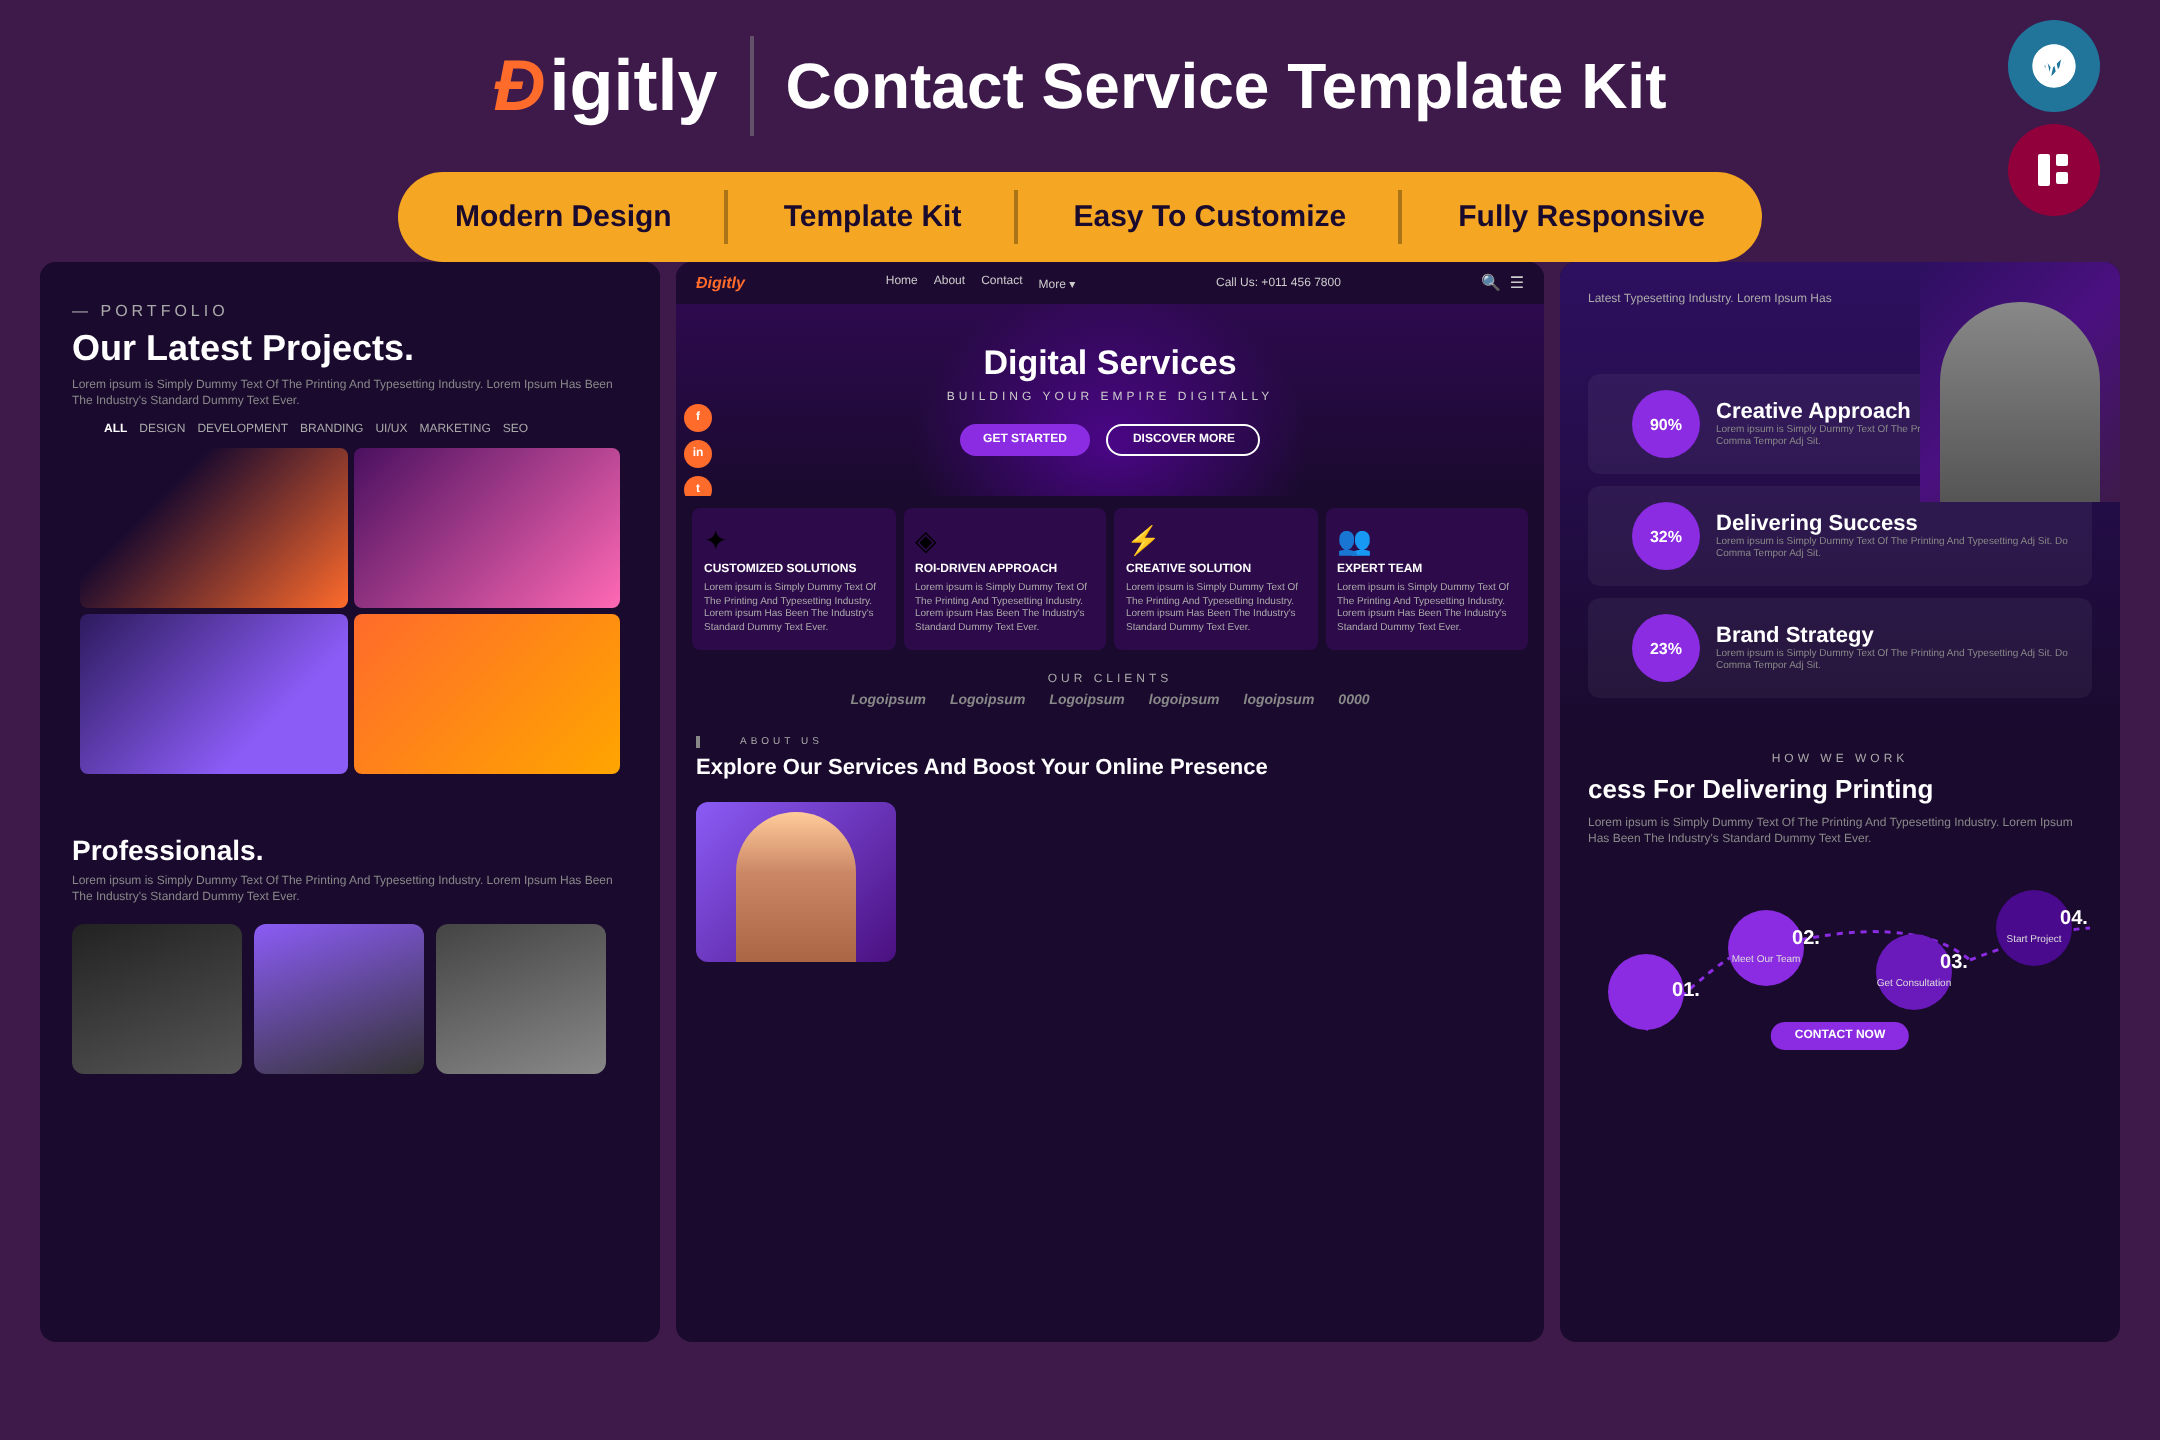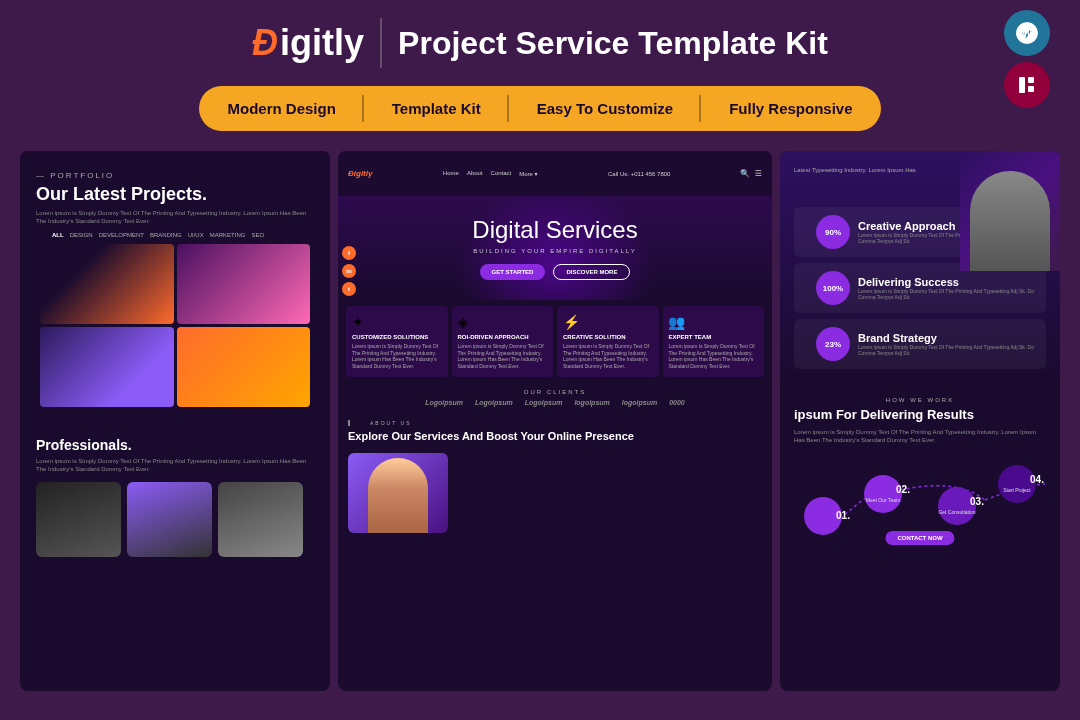--- a/index.html
+++ b/index.html
@@ -85,21 +85,20 @@
 
     .wp-icon-wp { background: #21759b; }
     .wp-icon-el { background: #92003b; }
 
     
     .navbar {
       display: flex;
       align-items: flex-end;
       justify-content: center;
       padding: 0 60px;
-      margin-bottom: 20px;
     }
 
     .nav-pill {
       display: flex;
       align-items: center;
       background: #f5a623;
       border-radius: 50px;
       padding: 0;
       overflow: hidden;
     }
@@ -250,21 +249,21 @@
       background: #1a0a2e;
       border-radius: 8px;
       overflow: hidden;
       position: relative;
     }
 
     .mini-nav {
       display: flex;
       align-items: center;
       justify-content: space-between;
-      padding: 18px 10px;
+      padding: 6px 10px;
       background: rgba(30,10,50,0.9);
       font-size: 6px;
       color: #ccc;
       gap: 48px;
     }
 
     .mini-nav-links {
       display: flex;
       gap: 8px;
     }
@@ -282,22 +281,22 @@
       top: -10px;
       left: 50%;
       transform: translateX(-50%);
       width: 200px;
       height: 160px;
       background: radial-gradient(ellipse, rgba(139,0,255,0.4) 0%, transparent 70%);
       border-radius: 50%;
     }
 
     .hero-title {
-      font-size: 24px;
-      font-weight: 400;
+      font-size: 17px;
+      font-weight: 700;
       color: white;
       position: relative;
       z-index: 2;
     }
 
     .hero-subtitle {
       font-size: 6px;
       color: #ccc;
       letter-spacing: 2px;
       margin: 4px 0 10px;
@@ -653,21 +652,21 @@
 </head>
 <body>
 
 <div class="header">
   <div class="logo-area">
     <div class="logo">
       <span class="logo-icon">Ð</span>
       <span class="logo-text">igitly</span>
     </div>
     <div class="divider-line"></div>
-    <span class="header-title">Project Service Template Kit</span>
+    <span class="header-title">Contact Service Template Kit</span>
   </div>
   <div class="wp-icons">
     <div class="wp-icon wp-icon-wp">
       <svg width="26" height="26" viewBox="0 0 24 24" fill="white">
         <path d="M12 2C6.48 2 2 6.48 2 12s4.48 10 10 10 10-4.48 10-10S17.52 2 12 2zm-1 14.5L7.5 12l1.41-1.41L11 13.17l4.09-4.08 1.41 1.41L11 16.5z"></path>
         <circle cx="12" cy="12" r="9" fill="none" stroke="white" stroke-width="1.5"></circle>
         <text x="12" y="16" text-anchor="middle" font-size="10" fill="white" font-weight="bold">W</text>
       </svg>
     </div>
     <div class="wp-icon wp-icon-el">
@@ -824,39 +823,39 @@
       </div>
       <div class="stats-list">
         <div class="stat-item">
           <div class="stat-circle">90%</div>
           <div class="stat-text-area">
             <div class="stat-title">Creative Approach</div>
             <div class="stat-desc">Lorem ipsum is Simply Dummy Text Of The Printing And Typesetting Adj Sit. Do Comma Tempor Adj Sit.</div>
           </div>
         </div>
         <div class="stat-item">
-          <div class="stat-circle">100%</div>
+          <div class="stat-circle">32%</div>
           <div class="stat-text-area">
             <div class="stat-title">Delivering Success</div>
             <div class="stat-desc">Lorem ipsum is Simply Dummy Text Of The Printing And Typesetting Adj Sit. Do Comma Tempor Adj Sit.</div>
           </div>
         </div>
         <div class="stat-item">
           <div class="stat-circle">23%</div>
           <div class="stat-text-area">
             <div class="stat-title">Brand Strategy</div>
             <div class="stat-desc">Lorem ipsum is Simply Dummy Text Of The Printing And Typesetting Adj Sit. Do Comma Tempor Adj Sit.</div>
           </div>
         </div>
       </div>
     </div>
 
     <div class="how-we-work">
       <div class="how-label">HOW WE WORK</div>
-      <div class="process-title">ipsum For Delivering Results</div>
+      <div class="process-title">cess For Delivering Printing</div>
       <div class="process-desc">Lorem ipsum is Simply Dummy Text Of The Printing And Typesetting Industry. Lorem Ipsum Has Been The Industry's Standard Dummy Text Ever.</div>
       <div class="process-steps">
 
         <svg style="position:absolute;top:0;left:0;width:100%;height:100%;z-index:0;">
           <path d="M 29 80 Q 80 30 89 39" stroke="#8b2be2" stroke-width="1.5" fill="none" stroke-dasharray="3,3"></path>
           <path d="M 89 39 Q 160 20 191 45" stroke="#8b2be2" stroke-width="1.5" fill="none" stroke-dasharray="3,3"></path>
           <path d="M 191 45 Q 230 30 251 29" stroke="#8b2be2" stroke-width="1.5" fill="none" stroke-dasharray="3,3"></path>
         </svg>
         <div class="step-circle step-1">
           <span class="step-num">01.</span>

